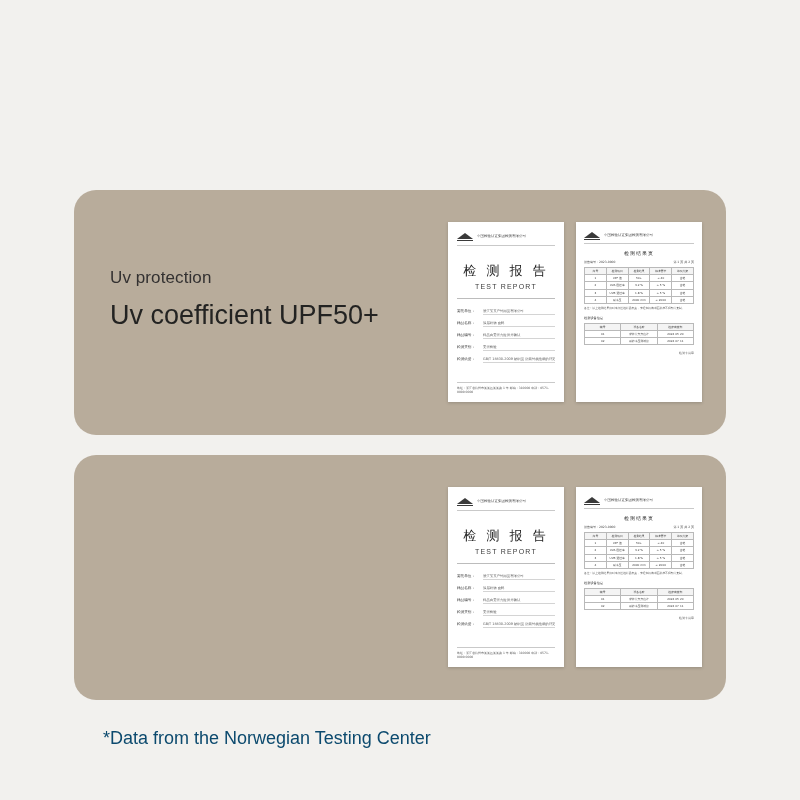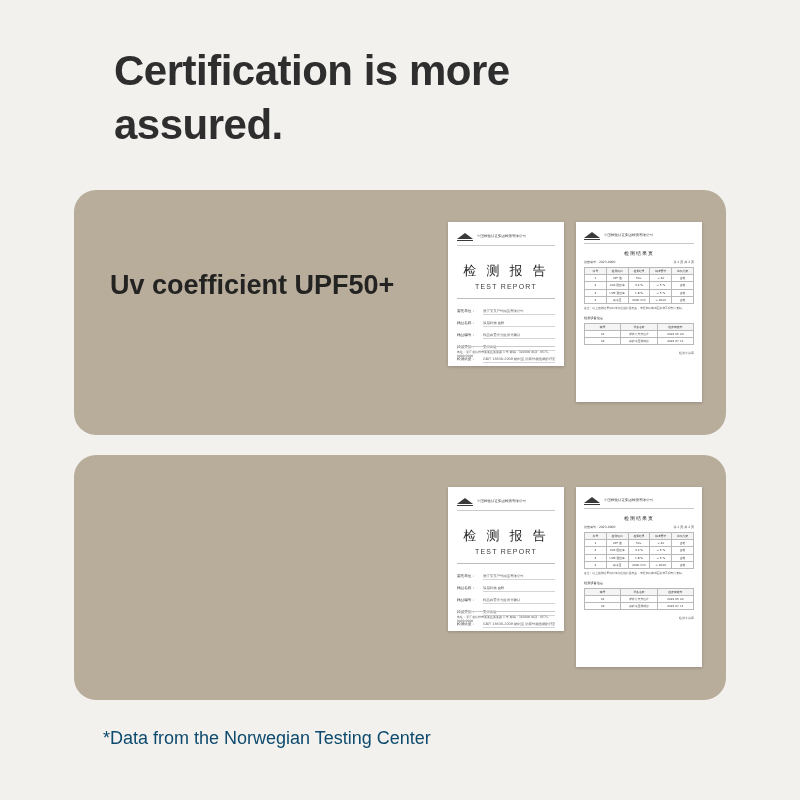--- a/index.html
+++ b/index.html
@@ -53,40 +53,40 @@
   .card-2 .card-text { top: 70px; }
 
   .card-kicker {
     font-size: 17px;
     color: #333131;
     margin-bottom: 10px;
     letter-spacing: 0.1px;
   }
   .card-title {
     font-size: 27px;
-    font-weight: bold;
+    font-weight: normal;
     color: #232322;
     line-height: 1.33;
   }
 
   
   .docs {
     position: absolute;
     right: 24px;
     top: 32px;
     display: flex;
     gap: 12px;
   }
   .doc {
     background: #ffffff;
     box-shadow: 0 1px 3px rgba(0,0,0,0.18);
     box-sizing: border-box;
     position: relative;
   }
-  .doc-a { width: 116px; height: 144px; padding: 9px 9px; }
+  .doc-a { width: 116px; height: 180px; padding: 9px 9px; }
   .doc-b { width: 126px; height: 180px; padding: 8px 8px; }
 
   .doc-head {
     display: flex;
     align-items: center;
     gap: 4px;
     border-bottom: 1px solid #c9c9c9;
     padding-bottom: 4px;
   }
   .doc-logo {
@@ -240,24 +240,24 @@
     top: 728px;
     font-size: 18px;
     color: #0c4a6e;
   }
 </style>
 </head>
 <body>
 
 <div class="page">
 
-  <div class="headline">Certification is more assured.</div>
 
   <div class="cert-card card-1">
     <div class="card-text">
+      <div class="card-kicker">Uv protection</div>
       <div class="card-title">Uv coefficient UPF50+</div>
     </div>
 
     <div class="docs">
 
       <div class="doc doc-a">
         <div class="doc-head">
           <div class="doc-logo">
             <div class="mtn"></div>
               <div class="base"></div>

